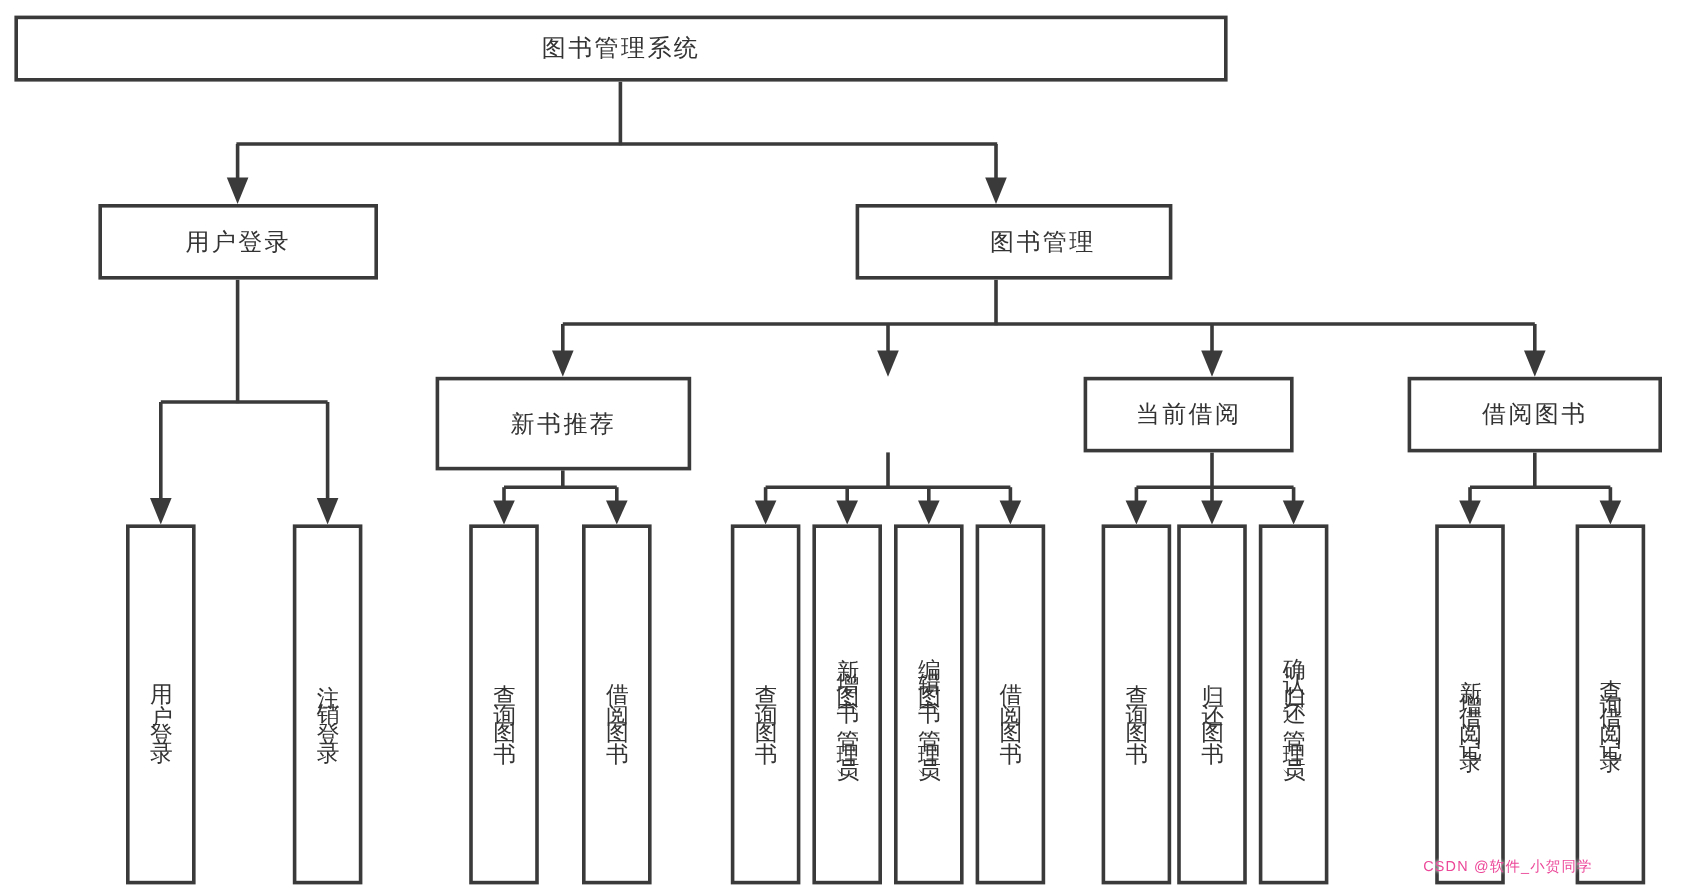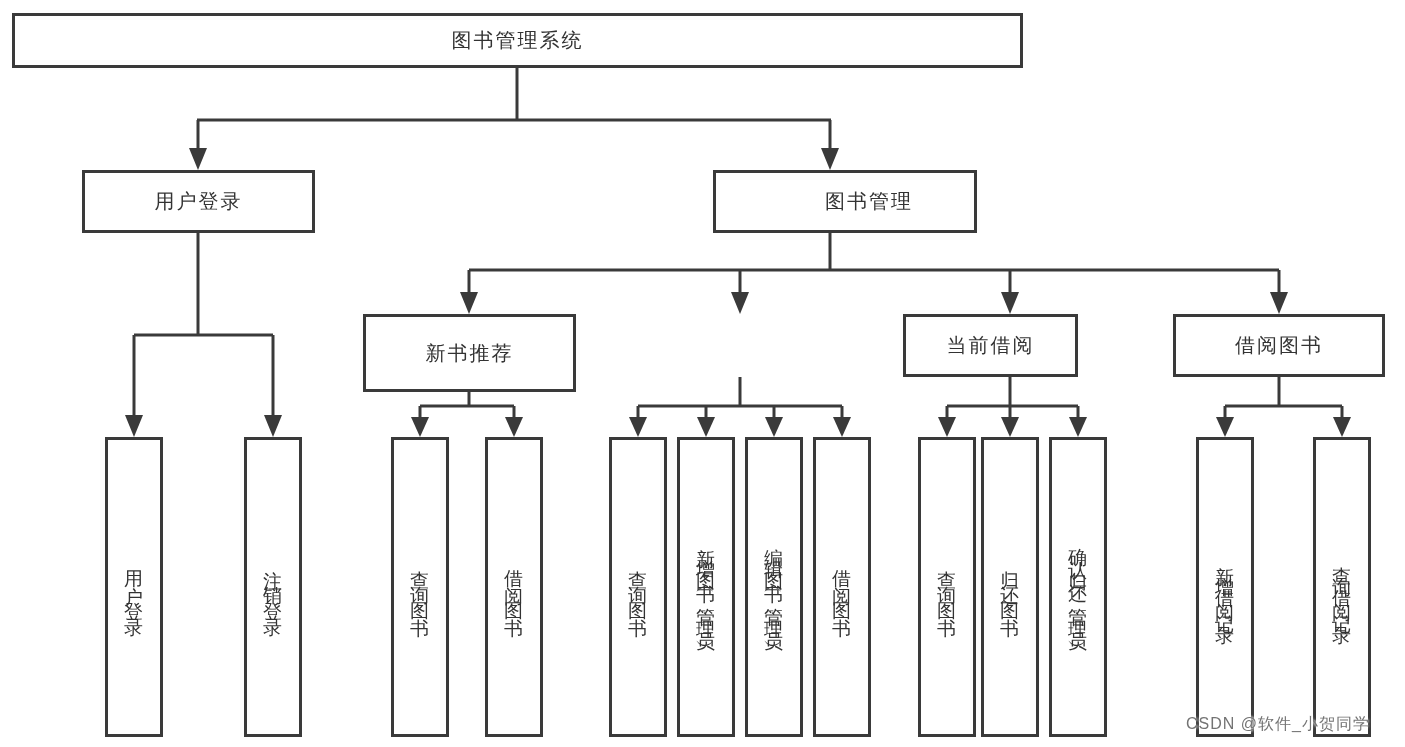--- a/index.html
+++ b/index.html
@@ -38,23 +38,23 @@
     writing-mode: vertical-rl;
     text-orientation: mixed;
     line-height: 1;
     letter-spacing: 12px;
   }
   .vtext.ls-lg { letter-spacing: 16px; }
   #watermark {
     position: absolute;
     left: 1186px;
     top: 714px;
-    font-size: 16px;
+    font-size: 12px;
     letter-spacing: 1px;
-    color: #737373;
+    color: #ec4899;
     text-shadow: 0 0 3px #ffffff, 0 0 3px #ffffff;
     white-space: nowrap;
     z-index: 5;
   }
 </style>
 </head>
 <body>
 
 <div id="stage">
 

